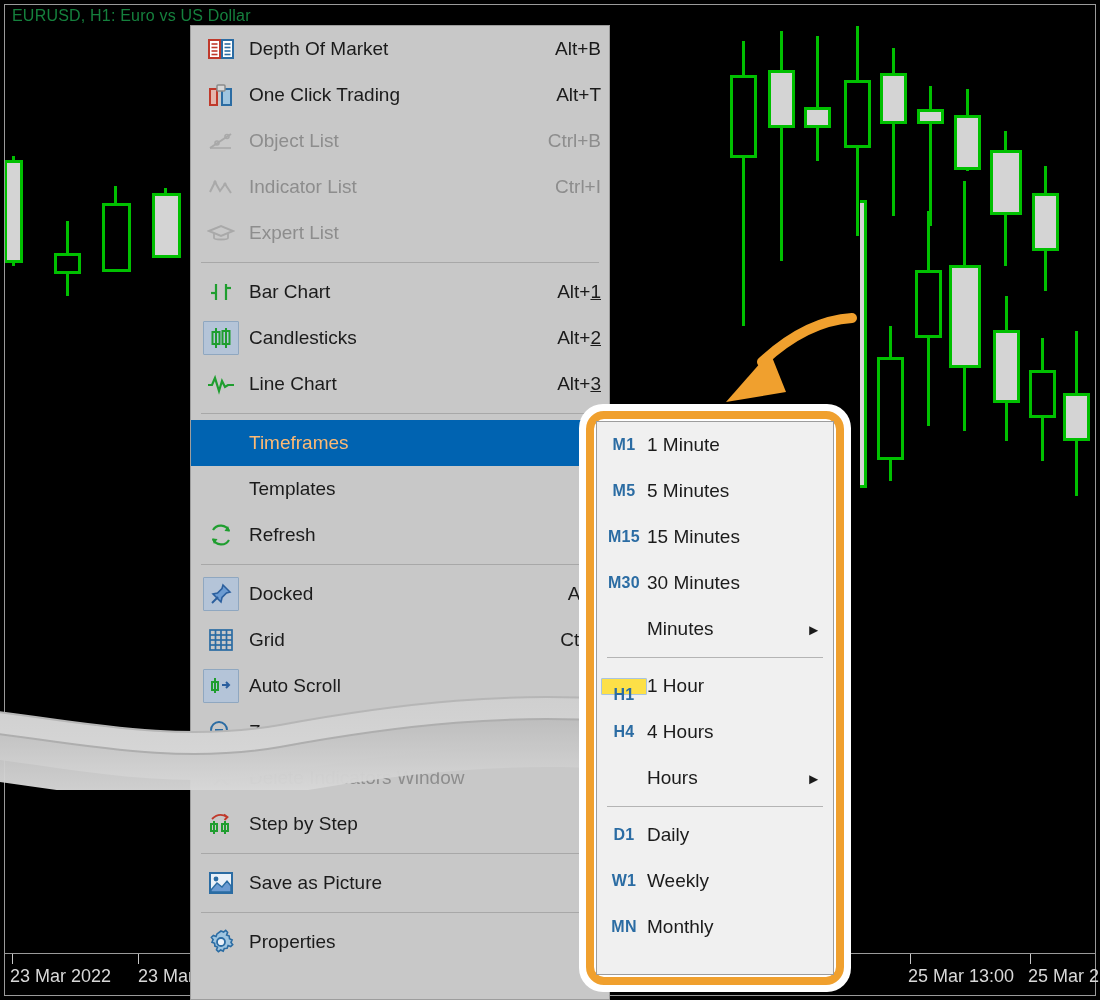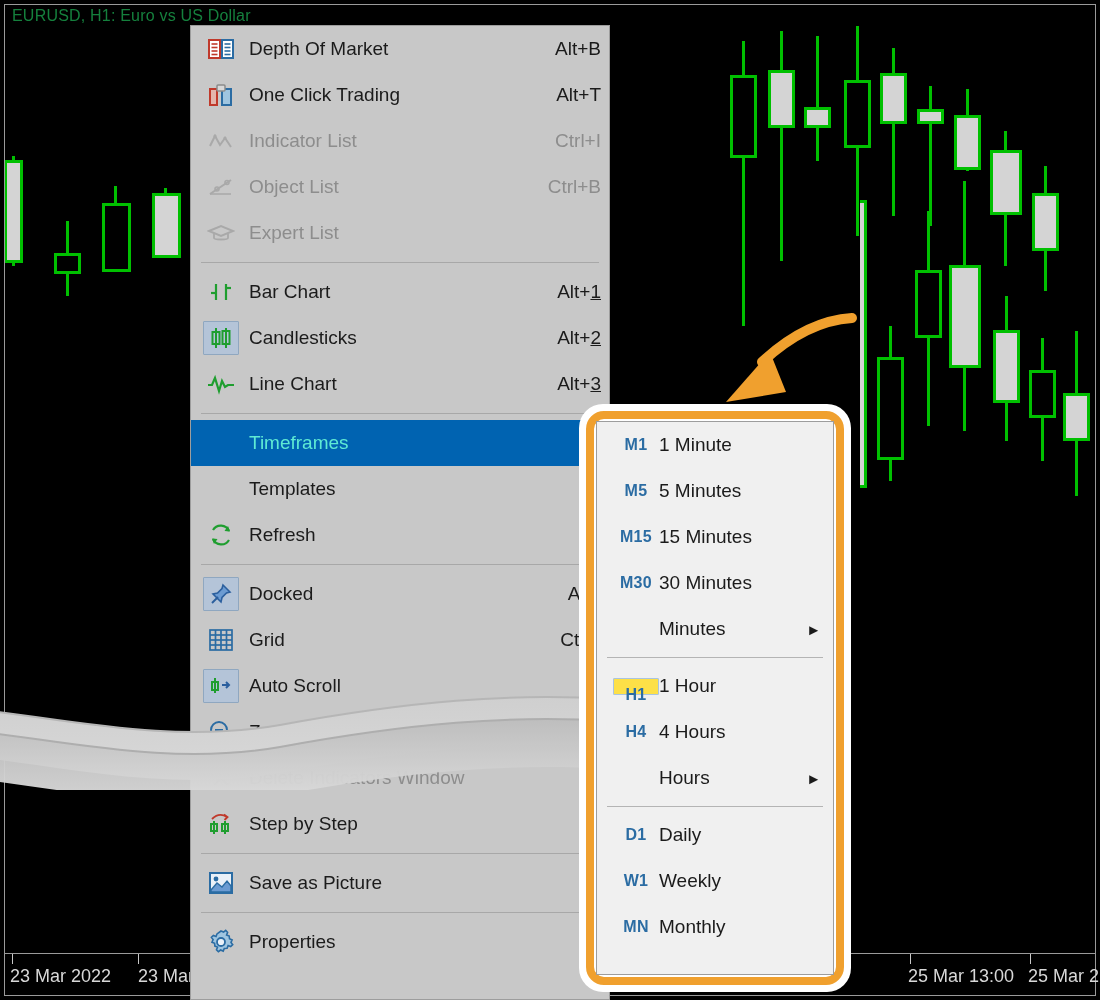--- a/index.html
+++ b/index.html
@@ -45,21 +45,21 @@
     overflow: hidden;
     font-size: 0;
   }
   .mi {
     position: relative; display: flex; align-items: center;
     height: 46px; padding: 0 8px 0 12px;
     font-size: 19px; color: #1b1b1b;
     white-space: nowrap;
   }
   .mi.disabled { color: #8d8d8d; }
-  .mi.sel { background: #0063b1; color: #5eead4; }
+  .mi.sel { background: #0063b1; color: #fdba74; }
   .mi .ic {
     width: 36px; height: 30px; margin-right: 10px;
     display: flex; align-items: center; justify-content: center;
     flex: 0 0 36px;
   }
   .mi .ic.boxed {
     background: #b4c4d8; border: 1px solid #8fa7c0; border-radius: 1px;
     width: 34px; height: 34px;
   }
   .mi .lbl { flex: 1 1 auto; }
@@ -88,21 +88,21 @@
     border: 8px solid #f0a02e; border-radius: 18px;
   }
   .tf-menu {
     position: absolute; left: 17px; top: 17px; right: 17px; bottom: 17px;
     background: #f0f0f0;
     border: 1px solid #9d9d9d;
     overflow: hidden;
   }
   .tfi {
     display: flex; align-items: center; height: 46px;
-    padding: 0 12px 0 16px; font-size: 19px; color: #1b1b1b; white-space: nowrap;
+    padding: 0 12px 0 4px; font-size: 19px; color: #1b1b1b; white-space: nowrap;
   }
   .tfi .tic {
     width: 46px; flex: 0 0 46px; text-align: center;
     color: #2b6ca3; font-size: 16px; font-weight: 600; letter-spacing: .3px;
   }
   .tfi .tic.boxed {
     background: #fde047; border: 1px solid #a9c4e0;
     height: 17px; line-height: 32px; border-radius: 1px;
   }
   .tfi .tlbl { flex: 1 1 auto; }
@@ -266,40 +266,40 @@
             <rect x="9" y="2" width="8" height="6" rx="1" fill="#d8d8d8" stroke="#8a8a8a" stroke-width="1.5"></rect>
           </svg>
       </span>
       <span class="lbl">One Click Trading</span>
       <span class="sc">Alt+T</span>
     </div>
 
     <div class="mi disabled">
       <span class="ic">
         <svg width="26" height="22" viewBox="0 0 26 22">
-            <path d="M2 16 L7 6 L12 15 L17 8 L23 17" stroke="#a9a9a9" stroke-width="2" fill="none"></path>
-            <circle cx="7" cy="6" r="1.6" fill="#a9a9a9"></circle>
-            <circle cx="17" cy="8" r="1.6" fill="#a9a9a9"></circle>
-          </svg>
-      </span>
-      <span class="lbl">Indicator List</span>
-      <span class="sc">Ctrl+I</span>
-    </div>
-
-    <div class="mi disabled">
-      <span class="ic">
-        <svg width="26" height="22" viewBox="0 0 26 22">
             <path d="M2 18 L23 4" stroke="#a9a9a9" stroke-width="2"></path>
             <path d="M2 18 L23 18" stroke="#a9a9a9" stroke-width="1.5"></path>
             <circle cx="9" cy="13" r="2" fill="none" stroke="#a9a9a9" stroke-width="1.6"></circle>
             <circle cx="19" cy="6.5" r="2" fill="none" stroke="#a9a9a9" stroke-width="1.6"></circle>
           </svg>
       </span>
       <span class="lbl">Object List</span>
       <span class="sc">Ctrl+B</span>
+    </div>
+
+    <div class="mi disabled">
+      <span class="ic">
+        <svg width="26" height="22" viewBox="0 0 26 22">
+            <path d="M2 16 L7 6 L12 15 L17 8 L23 17" stroke="#a9a9a9" stroke-width="2" fill="none"></path>
+            <circle cx="7" cy="6" r="1.6" fill="#a9a9a9"></circle>
+            <circle cx="17" cy="8" r="1.6" fill="#a9a9a9"></circle>
+          </svg>
+      </span>
+      <span class="lbl">Indicator List</span>
+      <span class="sc">Ctrl+I</span>
     </div>
 
     <div class="mi disabled">
       <span class="ic">
         <svg width="28" height="22" viewBox="0 0 28 22">
             <path d="M2 9 L14 4 L26 9 L14 14 Z" fill="none" stroke="#a9a9a9" stroke-width="2"></path>
             <path d="M7 11.5 V16 C7 18 21 18 21 16 V11.5" fill="none" stroke="#a9a9a9" stroke-width="1.8"></path>
           </svg>
       </span>
       <span class="lbl">Expert List</span>

